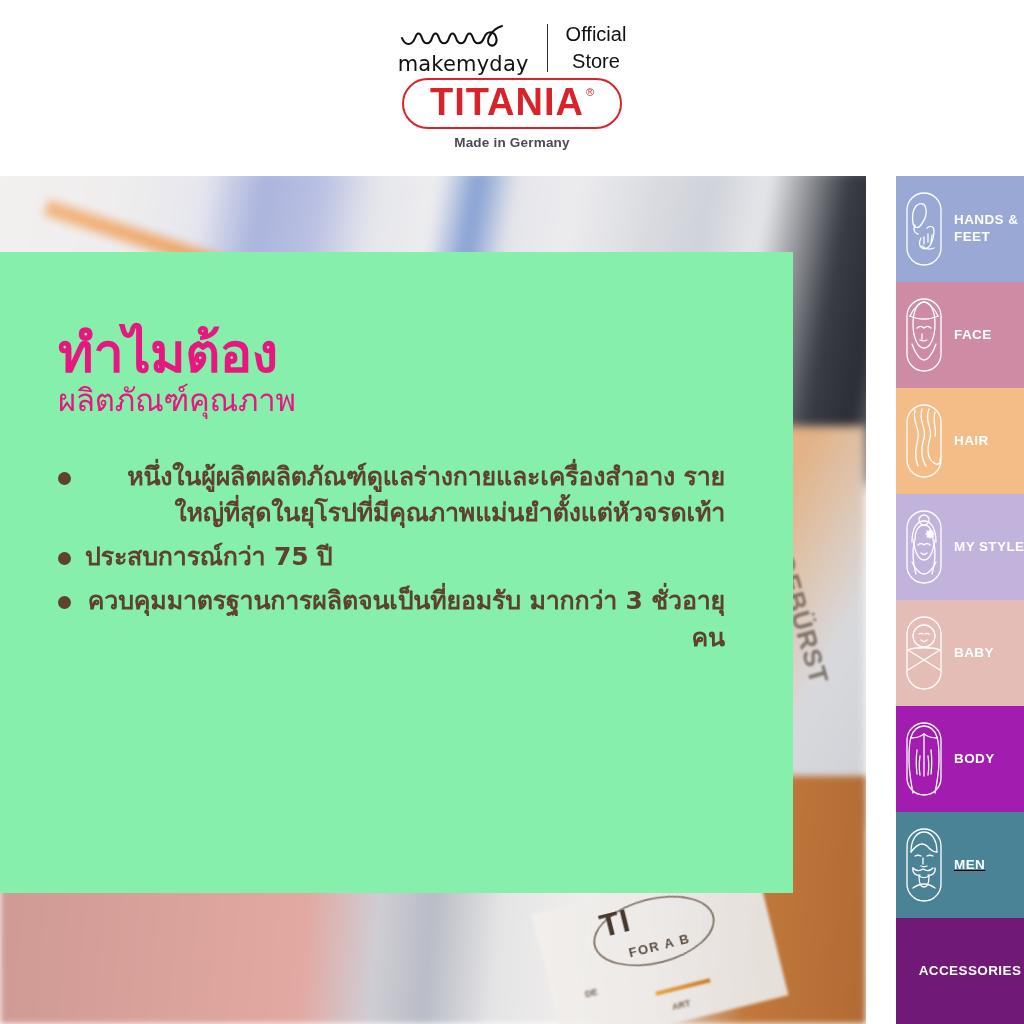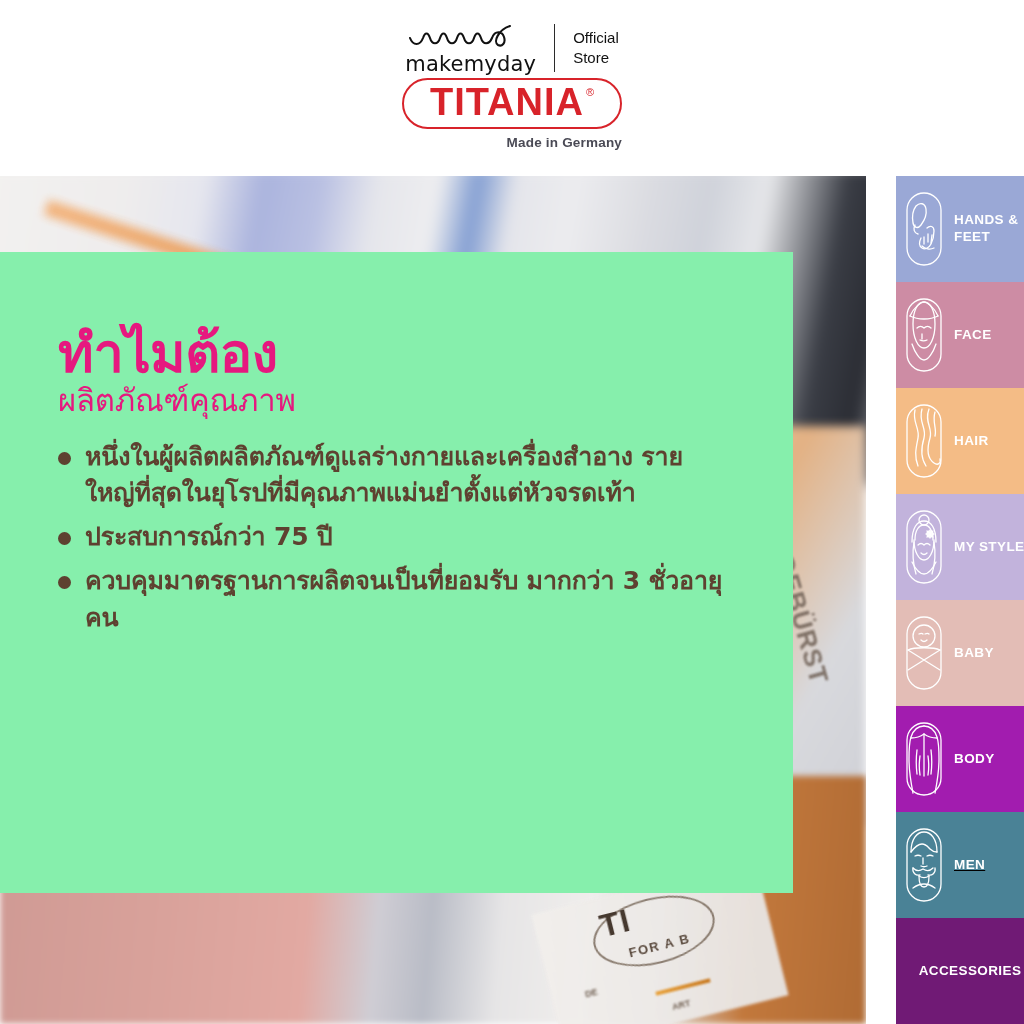--- a/index.html
+++ b/index.html
@@ -11,23 +11,23 @@
   #page{position:relative;width:1024px;height:1024px;background:#fff;overflow:hidden;}
 
   
   .header{position:absolute;left:0;top:0;width:1024px;height:176px;background:#fff;
           display:flex;flex-direction:column;align-items:center;justify-content:flex-start;}
   .brand-row{display:flex;align-items:center;gap:14px;margin-top:18px;height:60px;}
   .mmd-block{display:flex;flex-direction:column;align-items:center;line-height:1;}
   .mmd-script{height:30px;width:130px;display:block;}
   .mmd-word{font-size:21px;letter-spacing:.2px;color:#111;margin-top:2px;font-family:"DejaVu Sans",sans-serif;}
   .brand-div{width:1px;height:48px;background:#2b2b2b;margin:0 4px;}
-  .official{display:flex;flex-direction:column;font-size:15px;color:#111;line-height:1.35;}
-
-  .titania-wrap{margin-top:0;display:flex;flex-direction:column;align-items:flex-end;}
+  .official{display:flex;flex-direction:column;font-size:20px;color:#111;line-height:1.35;align-items:center;}
+
+  .titania-wrap{margin-top:0;display:flex;flex-direction:column;align-items:center;}
   .titania-oval{border:2.5px solid #D8232A;border-radius:34px;padding:3px 26px 5px 26px;
                 display:flex;align-items:flex-start;}
   .titania-word{font-family:"Liberation Sans",sans-serif;font-weight:bold;font-size:38px;
                 color:#D8232A;letter-spacing:1px;line-height:1.02;}
   .titania-reg{font-size:11px;color:#D8232A;margin-left:2px;margin-top:3px;}
   .made-in{font-size:13.5px;font-weight:bold;color:#4A4A55;margin-top:6px;letter-spacing:.2px;}
 
   
   .photo{position:absolute;left:0;top:176px;width:866px;height:848px;overflow:hidden;}
   .photo-top{position:absolute;left:0;top:0;width:866px;height:300px;
@@ -67,21 +67,21 @@
     white-space:nowrap;}
 
   
   .card{position:absolute;left:0;top:252px;width:793px;height:641px;background:#86efac;}
   .card-inner{padding:75px 0 0 58px;}
   .heading-main{font-family:"DejaVu Sans","Liberation Sans",sans-serif;font-weight:bold;
     font-size:54px;line-height:1.0;color:#E6187F;letter-spacing:-.5px;}
   .heading-sub{font-family:"DejaVu Sans","Liberation Sans",sans-serif;
     font-size:31px;line-height:1.15;color:#E6187F;margin-top:2px;letter-spacing:-.2px;}
 
-  .bullets{margin-top:20px;}
+  .bullets{margin-top:40px;text-align:right;}
   .bullet{display:flex;align-items:flex-start;margin-bottom:8px;}
   .dot{width:13px;height:13px;border-radius:50%;background:#5E4130;flex:0 0 13px;margin-top:13px;margin-right:14px;}
   .btext{font-family:"DejaVu Sans","Liberation Sans",sans-serif;font-weight:bold;
     font-size:25px;line-height:1.45;color:#5E4130;letter-spacing:-.2px;max-width:640px;}
 
   
   .sidebar{position:absolute;left:896px;top:176px;width:148px;height:848px;display:flex;flex-direction:column;}
   .cat{flex:1 1 0;display:flex;align-items:center;position:relative;}
   .cat-icon{width:44px;height:82px;margin-left:6px;flex:0 0 44px;}
   .cat-icon svg{width:44px;height:82px;display:block;}

